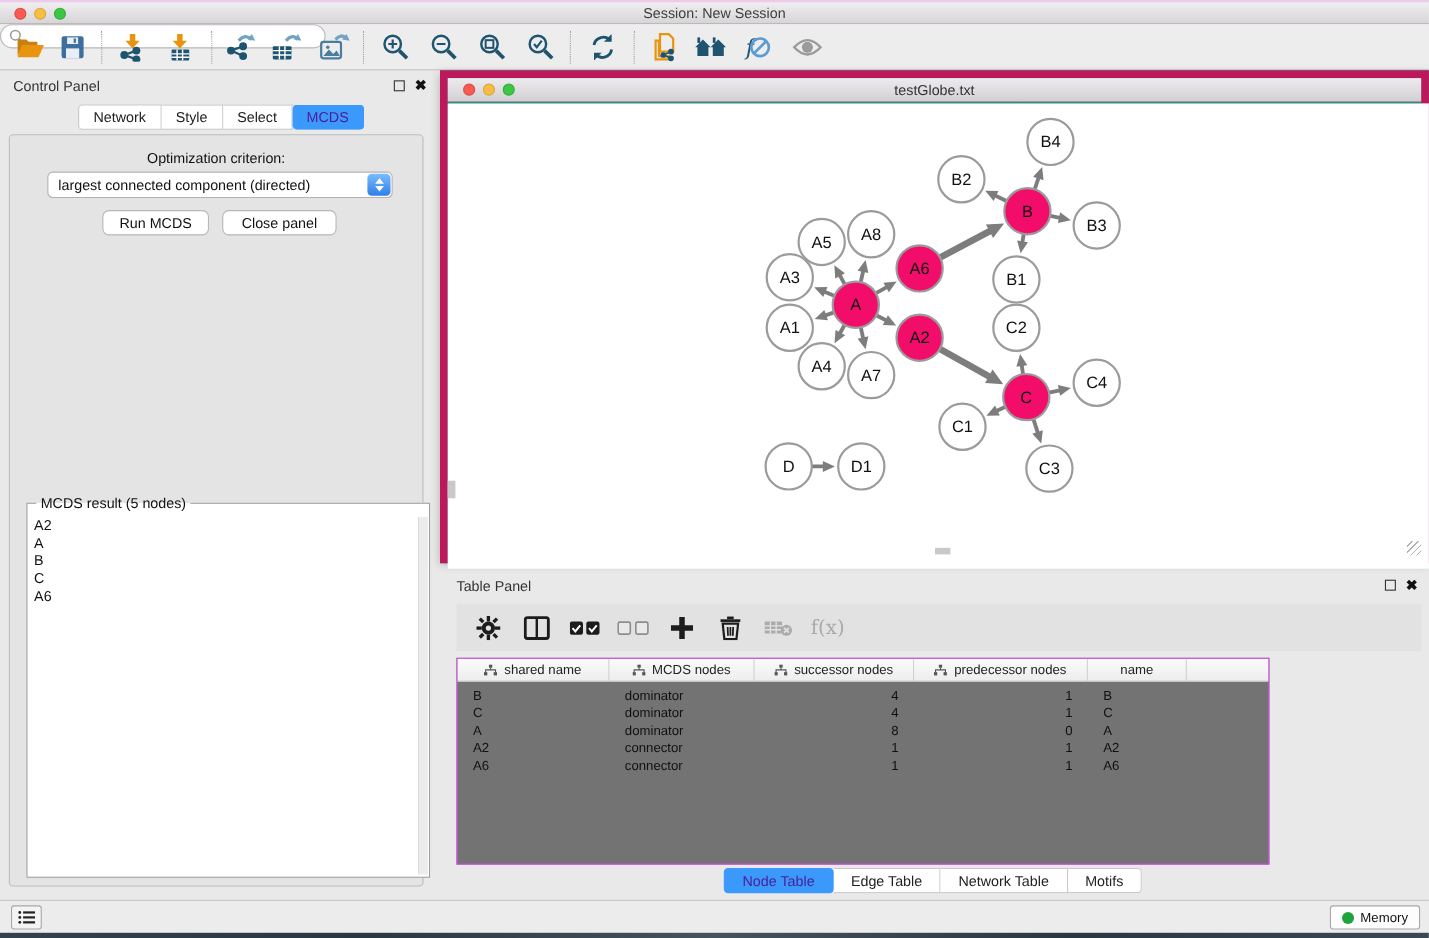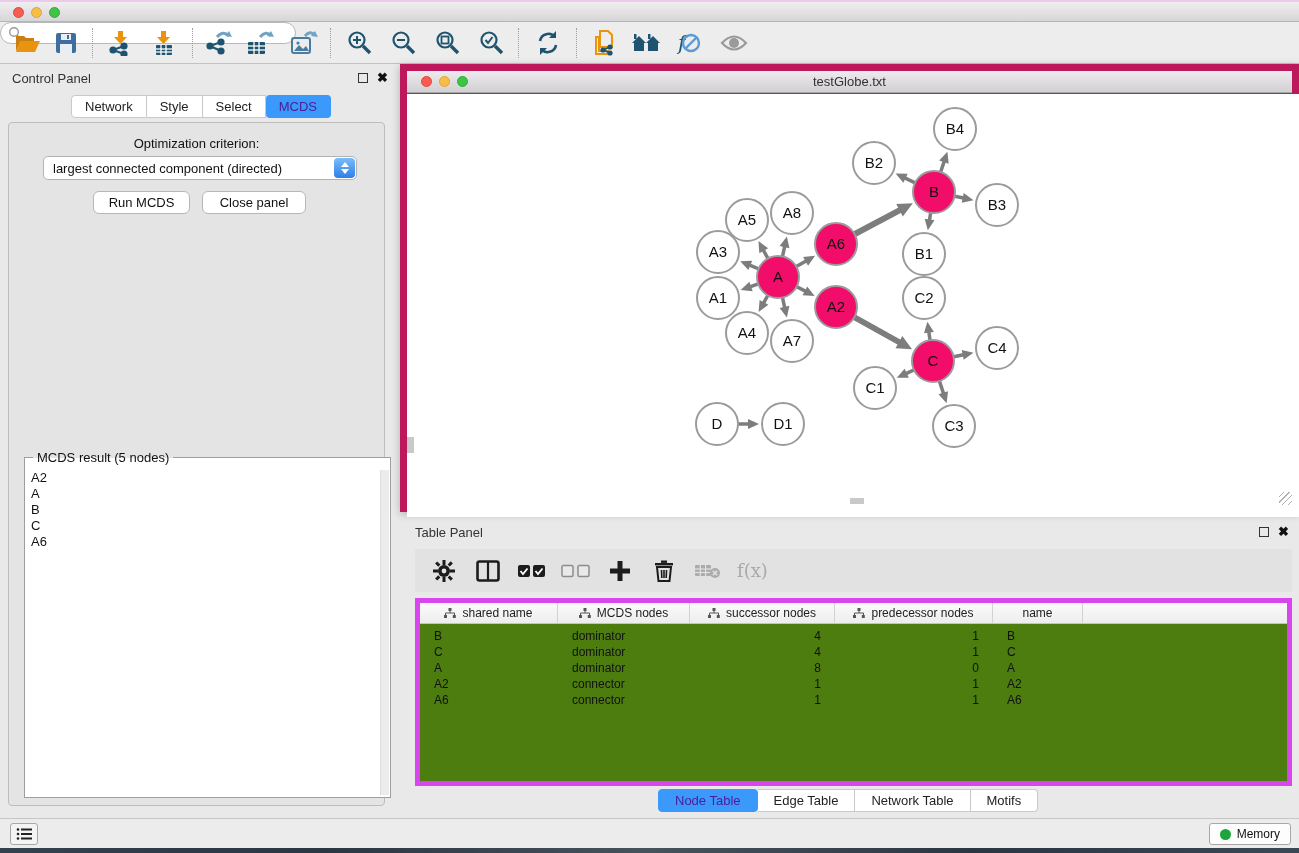--- a/index.html
+++ b/index.html
@@ -59,21 +59,21 @@
   .netwin .wtitle .title { text-align:center; font-size:13px; color:#333; line-height:21px; }
   .net-canvas { position:absolute; left:0; top:23px; width:897px; height:423px; background:#fff; overflow:hidden; }
   .thumb { background:#c9c9c9; position:absolute; }
   .resize-grip { position:absolute; right:0; bottom:0; width:13px; height:13px;
     background:repeating-linear-gradient(135deg, transparent 0 3px, #b0b0b0 3px 4px); }
 
   
   .tp-toolbar { left:415px; top:549px; width:877px; height:43px; background:#e2e2e2; display:flex; align-items:center; gap:14px; padding-left:14px; }
   .tp-ico { display:flex; align-items:center; justify-content:center; width:30px; height:30px; }
   .fx { font-family:"DejaVu Serif", serif; font-size:18px; color:#a9a9a9; }
-  .datatable { left:415px; top:598px; width:877px; height:188px; background:#4d7c0f; border:5px solid #d946ef; }
+  .datatable { left:415px; top:598px; width:739px; height:188px; background:#737373; border:1px solid #d946ef; }
   .thead { display:grid; grid-template-columns:138px 132px 145px 158px 90px 1fr; height:21px;
     background:linear-gradient(#fbfbfb,#ededed); border-bottom:1px solid #c4c4c4; }
   .th { display:flex; align-items:center; justify-content:center; gap:6px; font-size:12px; color:#222; border-right:1px solid #d2d2d2; }
   .th.noborder { border-right:none; }
   .trow { display:grid; grid-template-columns:138px 132px 145px 158px 90px 1fr; height:16px; font-size:12px; color:#111; }
   .trow .td { line-height:16px; padding-left:14px; }
   .trow .td.num { text-align:right; padding-right:14px; padding-left:0; }
   .tbody { padding-top:4px; }
 
   
@@ -88,20 +88,21 @@
 
   svg { display:block; }
 </style>
 </head>
 <body>
 
 <div class="abs titlebar">
   <span class="abs tl red" style="left:13px"></span>
   <span class="abs tl yellow" style="left:31px"></span>
   <span class="abs tl green" style="left:49px"></span>
+  <div class="title">Session: New Session</div>
 </div>
 
 <div class="abs toolbar">
   <span class="abs tb-btn" style="left:10px">
     <svg width="26" height="24" viewBox="0 0 26 24">
         <path d="M1 5h8l2 2h8v3H6L1 20z" fill="#c97f12"></path>
         <path d="M5 10h20l-5 11H1z" fill="#e8940f"></path>
       </svg>
   </span>
   <span class="abs tb-btn" style="left:48px">

